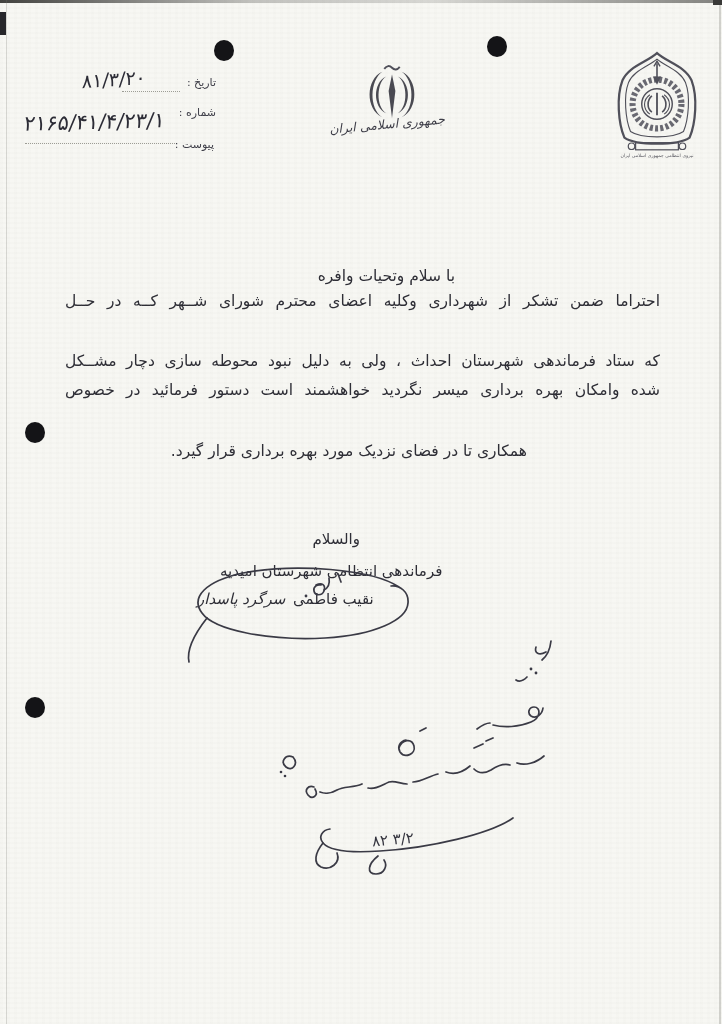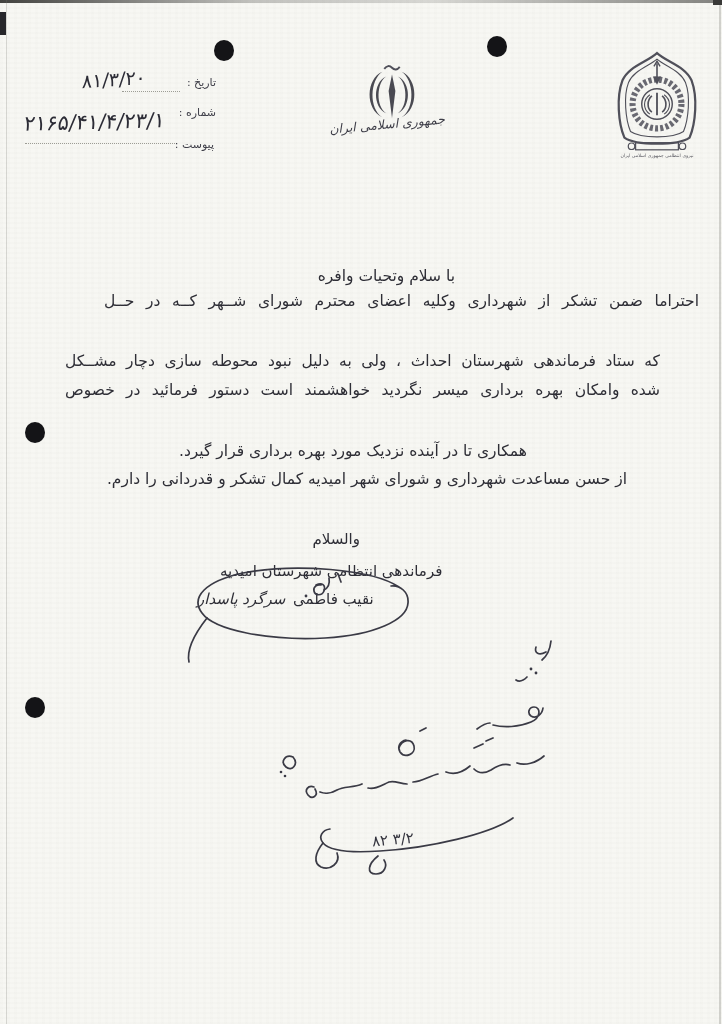--- a/index.html
+++ b/index.html
@@ -93,25 +93,24 @@
       <path d="M41,44 C 34,49 34,58 41,63 M 55,44 C 62,49 62,58 55,63" class="badge-stroke" style="stroke-width:1.1"></path>
       <rect x="27" y="91" width="42" height="7" class="badge-stroke" style="stroke-width:1.2"></rect>
       <circle cx="23" cy="94.5" r="3.2" class="badge-stroke" style="stroke-width:1.2"></circle>
       <circle cx="73" cy="94.5" r="3.2" class="badge-stroke" style="stroke-width:1.2"></circle>
       <text x="48" y="105" text-anchor="middle" font-size="4.6" fill="#5a5a62">نیروی انتظامی جمهوری اسلامی ایران</text>
     </svg>
   </div>
 
   <div class="abs t" style="right:267px;top:266px;">با سلام وتحیات وافره</div>
 
-  <div class="abs body-line" style="top:291px;margin-left:39px;">احتراما ضمن تشکر از شهرداری وکلیه اعضای محترم شورای شــهر کــه در حــل</div>
+  <div class="abs body-line" style="top:291px;">احتراما ضمن تشکر از شهرداری وکلیه اعضای محترم شورای شــهر کــه در حــل</div>
   <div class="abs body-line" style="top:351px;">که ستاد فرماندهی شهرستان احداث ، ولی به دلیل نبود محوطه سازی دچار مشــکل</div>
   <div class="abs body-line" style="top:380px;">شده وامکان بهره برداری میسر نگردید خواهشمند است دستور فرمائید در خصوص</div>
-  <div class="abs t" style="right:195px;top:441px;">همکاری تا در آینده نزدیک مورد بهره برداری قرار گیرد.</div>
-  <div class="abs t" style="right:95px;top:469px;">از حسن مساعدت شهرداری و شورای شهر امیدیه کمال تشکر و قدردانی را دارم.</div>
+  <div class="abs t" style="right:195px;top:441px;">همکاری تا در فضای نزدیک مورد بهره برداری قرار گیرد.</div>
 
   <div class="abs t sig" style="right:362px;top:529px;">والسلام</div>
   <div class="abs t sig" style="left:220px;top:561px;">فرماندهی انتظامی شهرستان امیدیه</div>
   <div class="abs t sig" style="left:293px;top:589px;">نقیب فاطمی</div>
   <div class="abs t sig" style="left:197px;top:589px;font-style:italic;">سرگرد پاسدار</div>
 
   <svg class="abs" style="left:0;top:0;pointer-events:none;" width="722" height="1024" viewBox="0 0 722 1024">
 
     <g>
       <path class="ink-path" d="M 399,587 C 372,569 295,563 243,573 C 206,581 190,597 202,613 C 214,630 268,641 325,638 C 375,635 407,620 408,603 C 409,592 400,585 391,586"></path>

